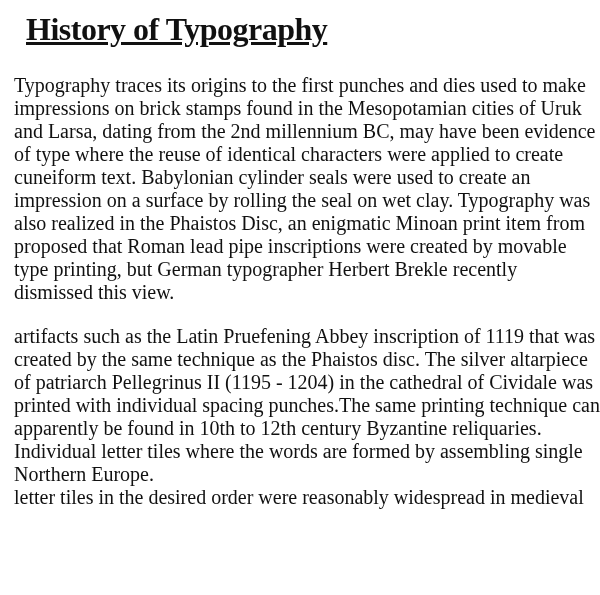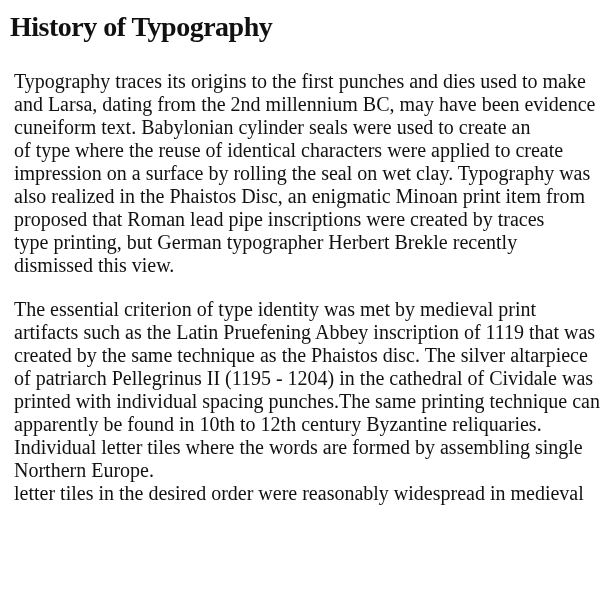--- a/index.html
+++ b/index.html
@@ -12,57 +12,58 @@
     background: #ffffff;
     overflow: hidden;
   }
   .page {
     padding: 0 10px;
     color: #111111;
   }
   h1.title {
     font-family: "Liberation Serif", serif;
     font-weight: bold;
-    font-size: 28px;
+    font-size: 32px;
     line-height: 1.2;
     letter-spacing: -0.5px;
-    margin: 10px 0 26px 0;
+    margin: 10px 0 26px 16px;
     color: #111111;
+    text-decoration: underline;
   }
   .paragraph {
     margin: 0 0 21px 4px;
   }
   .line {
     font-family: "Liberation Serif", serif;
     font-size: 20px;
     line-height: 23px;
     white-space: pre;
     color: #111111;
   }
 </style>
 </head>
 <body>
 
 <div class="page">
   <h1 class="title">History of Typography</h1>
 
   <div class="paragraph">
       <div class="line">Typography traces its origins to the first punches and dies used to make</div>
+      <div class="line">impressions on brick stamps found in the Mesopotamian cities of Uruk</div>
       <div class="line">and Larsa, dating from the 2nd millennium BC, may have been evidence</div>
+      <div class="line">of type where the reuse of identical characters were applied to create</div>
       <div class="line">cuneiform text. Babylonian cylinder seals were used to create an</div>
-      <div class="line">of type where the reuse of identical characters were applied to create</div>
       <div class="line">impression on a surface by rolling the seal on wet clay. Typography was</div>
       <div class="line">also realized in the Phaistos Disc, an enigmatic Minoan print item from</div>
-      <div class="line">proposed that Roman lead pipe inscriptions were created by traces</div>
+      <div class="line">proposed that Roman lead pipe inscriptions were created by movable</div>
       <div class="line">type printing, but German typographer Herbert Brekle recently</div>
       <div class="line">dismissed this view.</div>
     </div>
 
   <div class="paragraph">
-      <div class="line">The essential criterion of type identity was met by medieval print</div>
       <div class="line">artifacts such as the Latin Pruefening Abbey inscription of 1119 that was</div>
       <div class="line">created by the same technique as the Phaistos disc. The silver altarpiece</div>
       <div class="line">of patriarch Pellegrinus II (1195 - 1204) in the cathedral of Cividale was</div>
       <div class="line">printed with individual spacing punches.The same printing technique can</div>
       <div class="line">apparently be found in 10th to 12th century Byzantine reliquaries.</div>
       <div class="line">Individual letter tiles where the words are formed by assembling single</div>
       <div class="line">Northern Europe.</div>
       <div class="line">letter tiles in the desired order were reasonably widespread in medieval</div>
     </div>
 </div>

